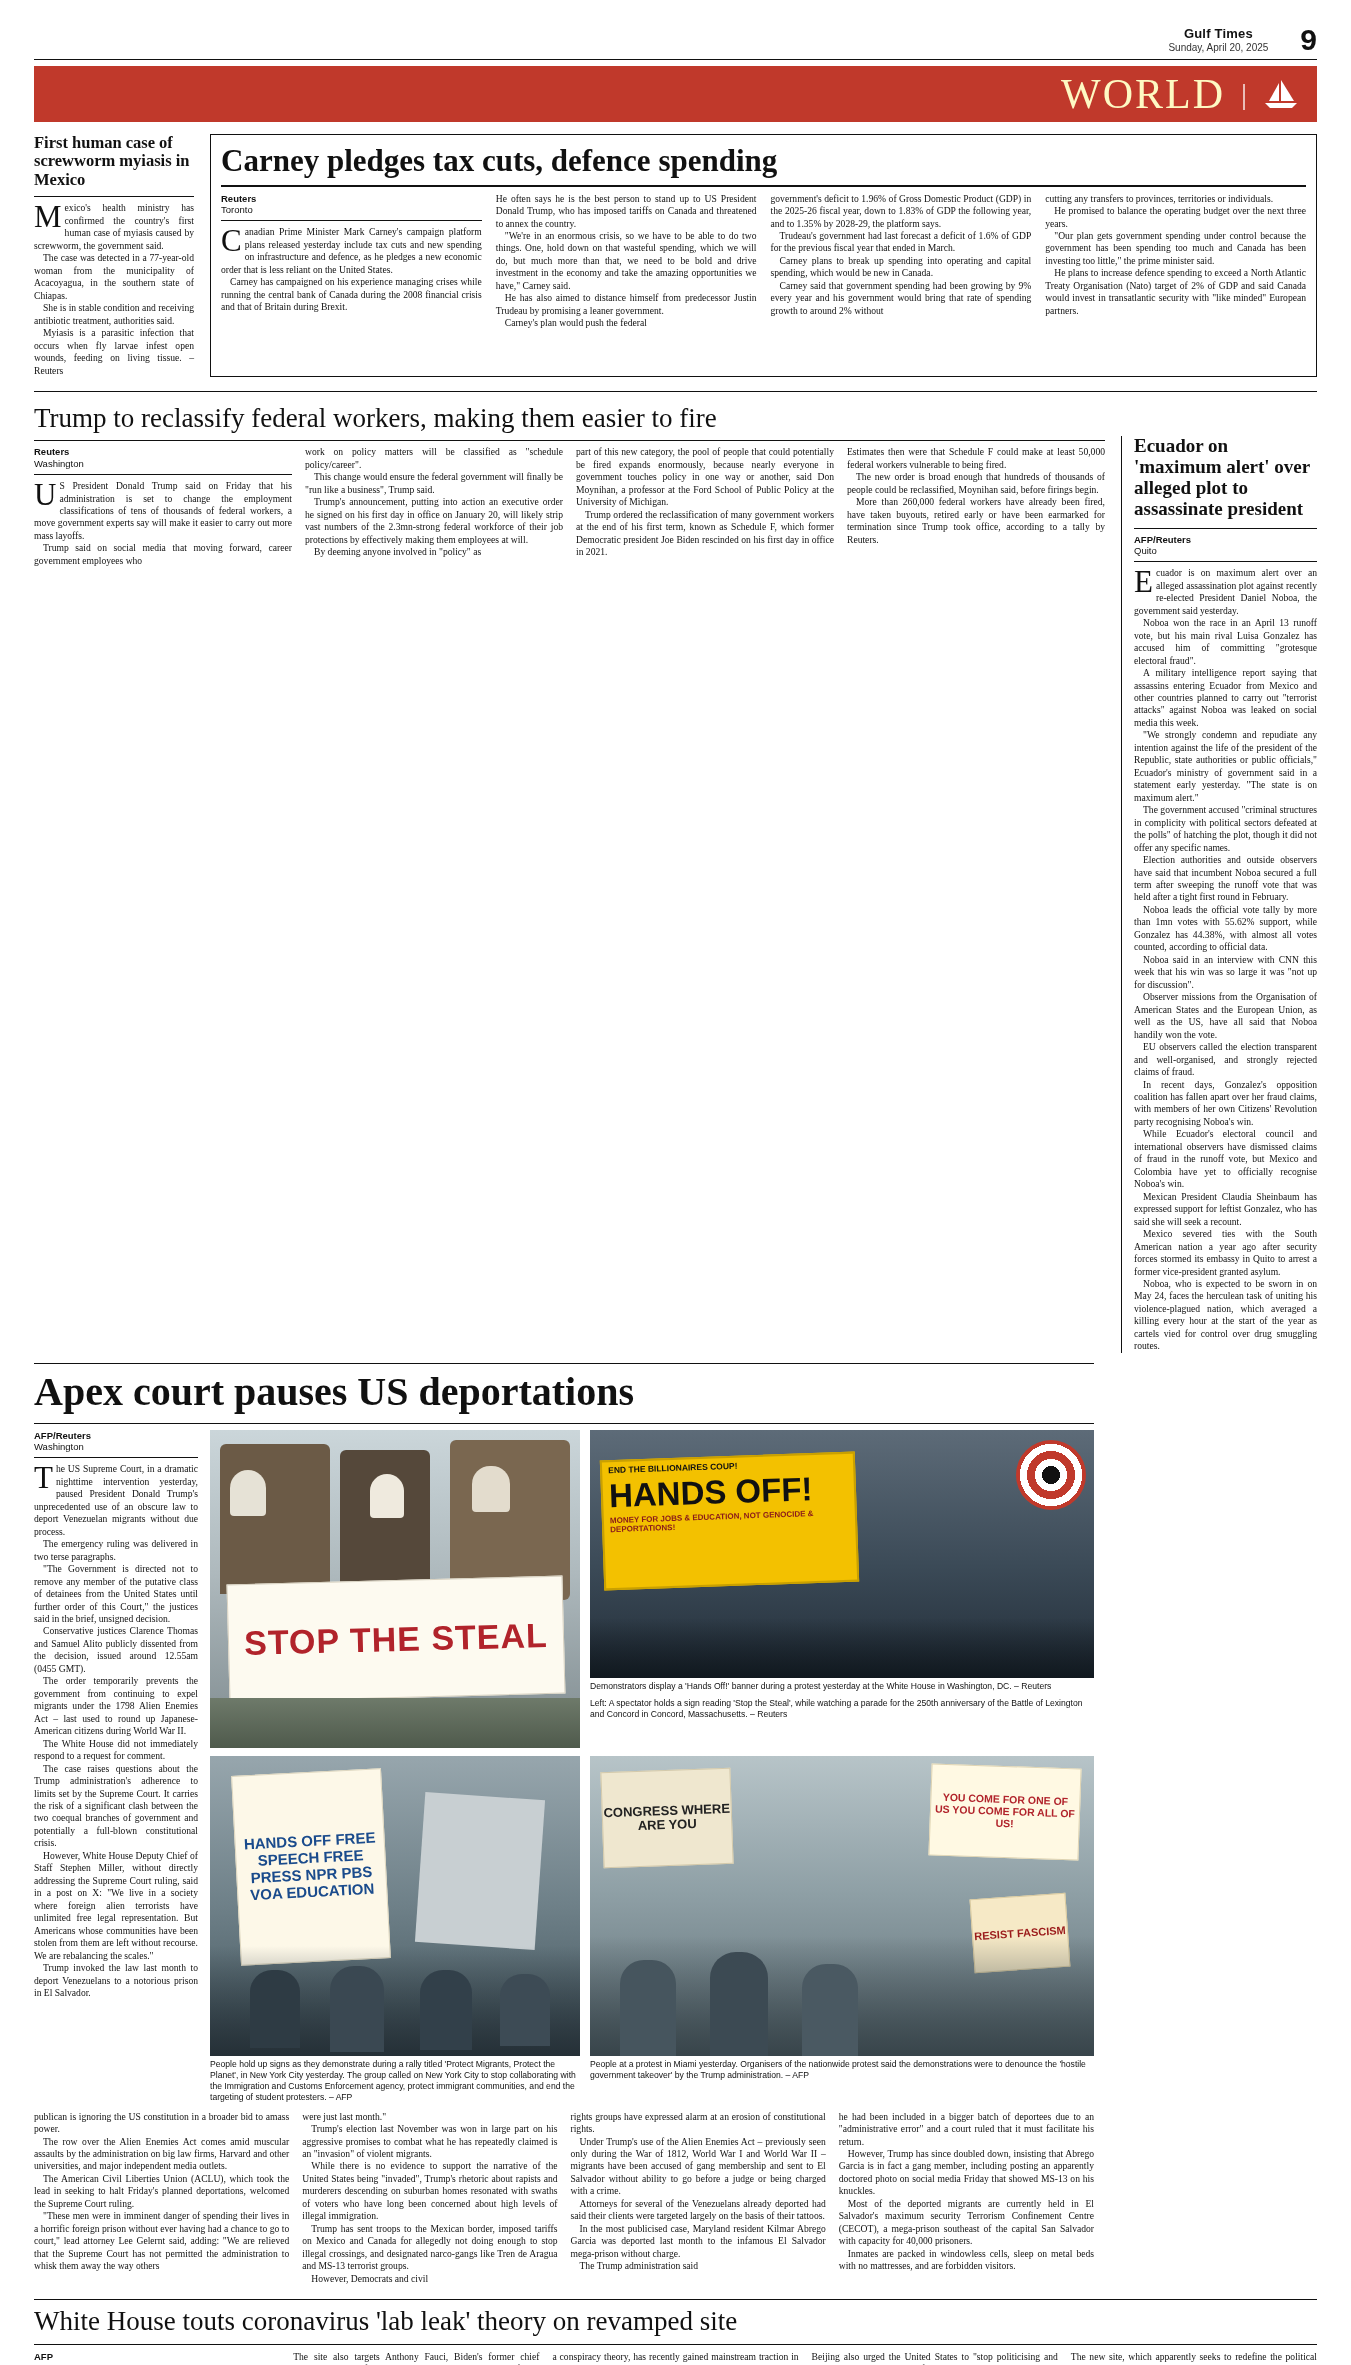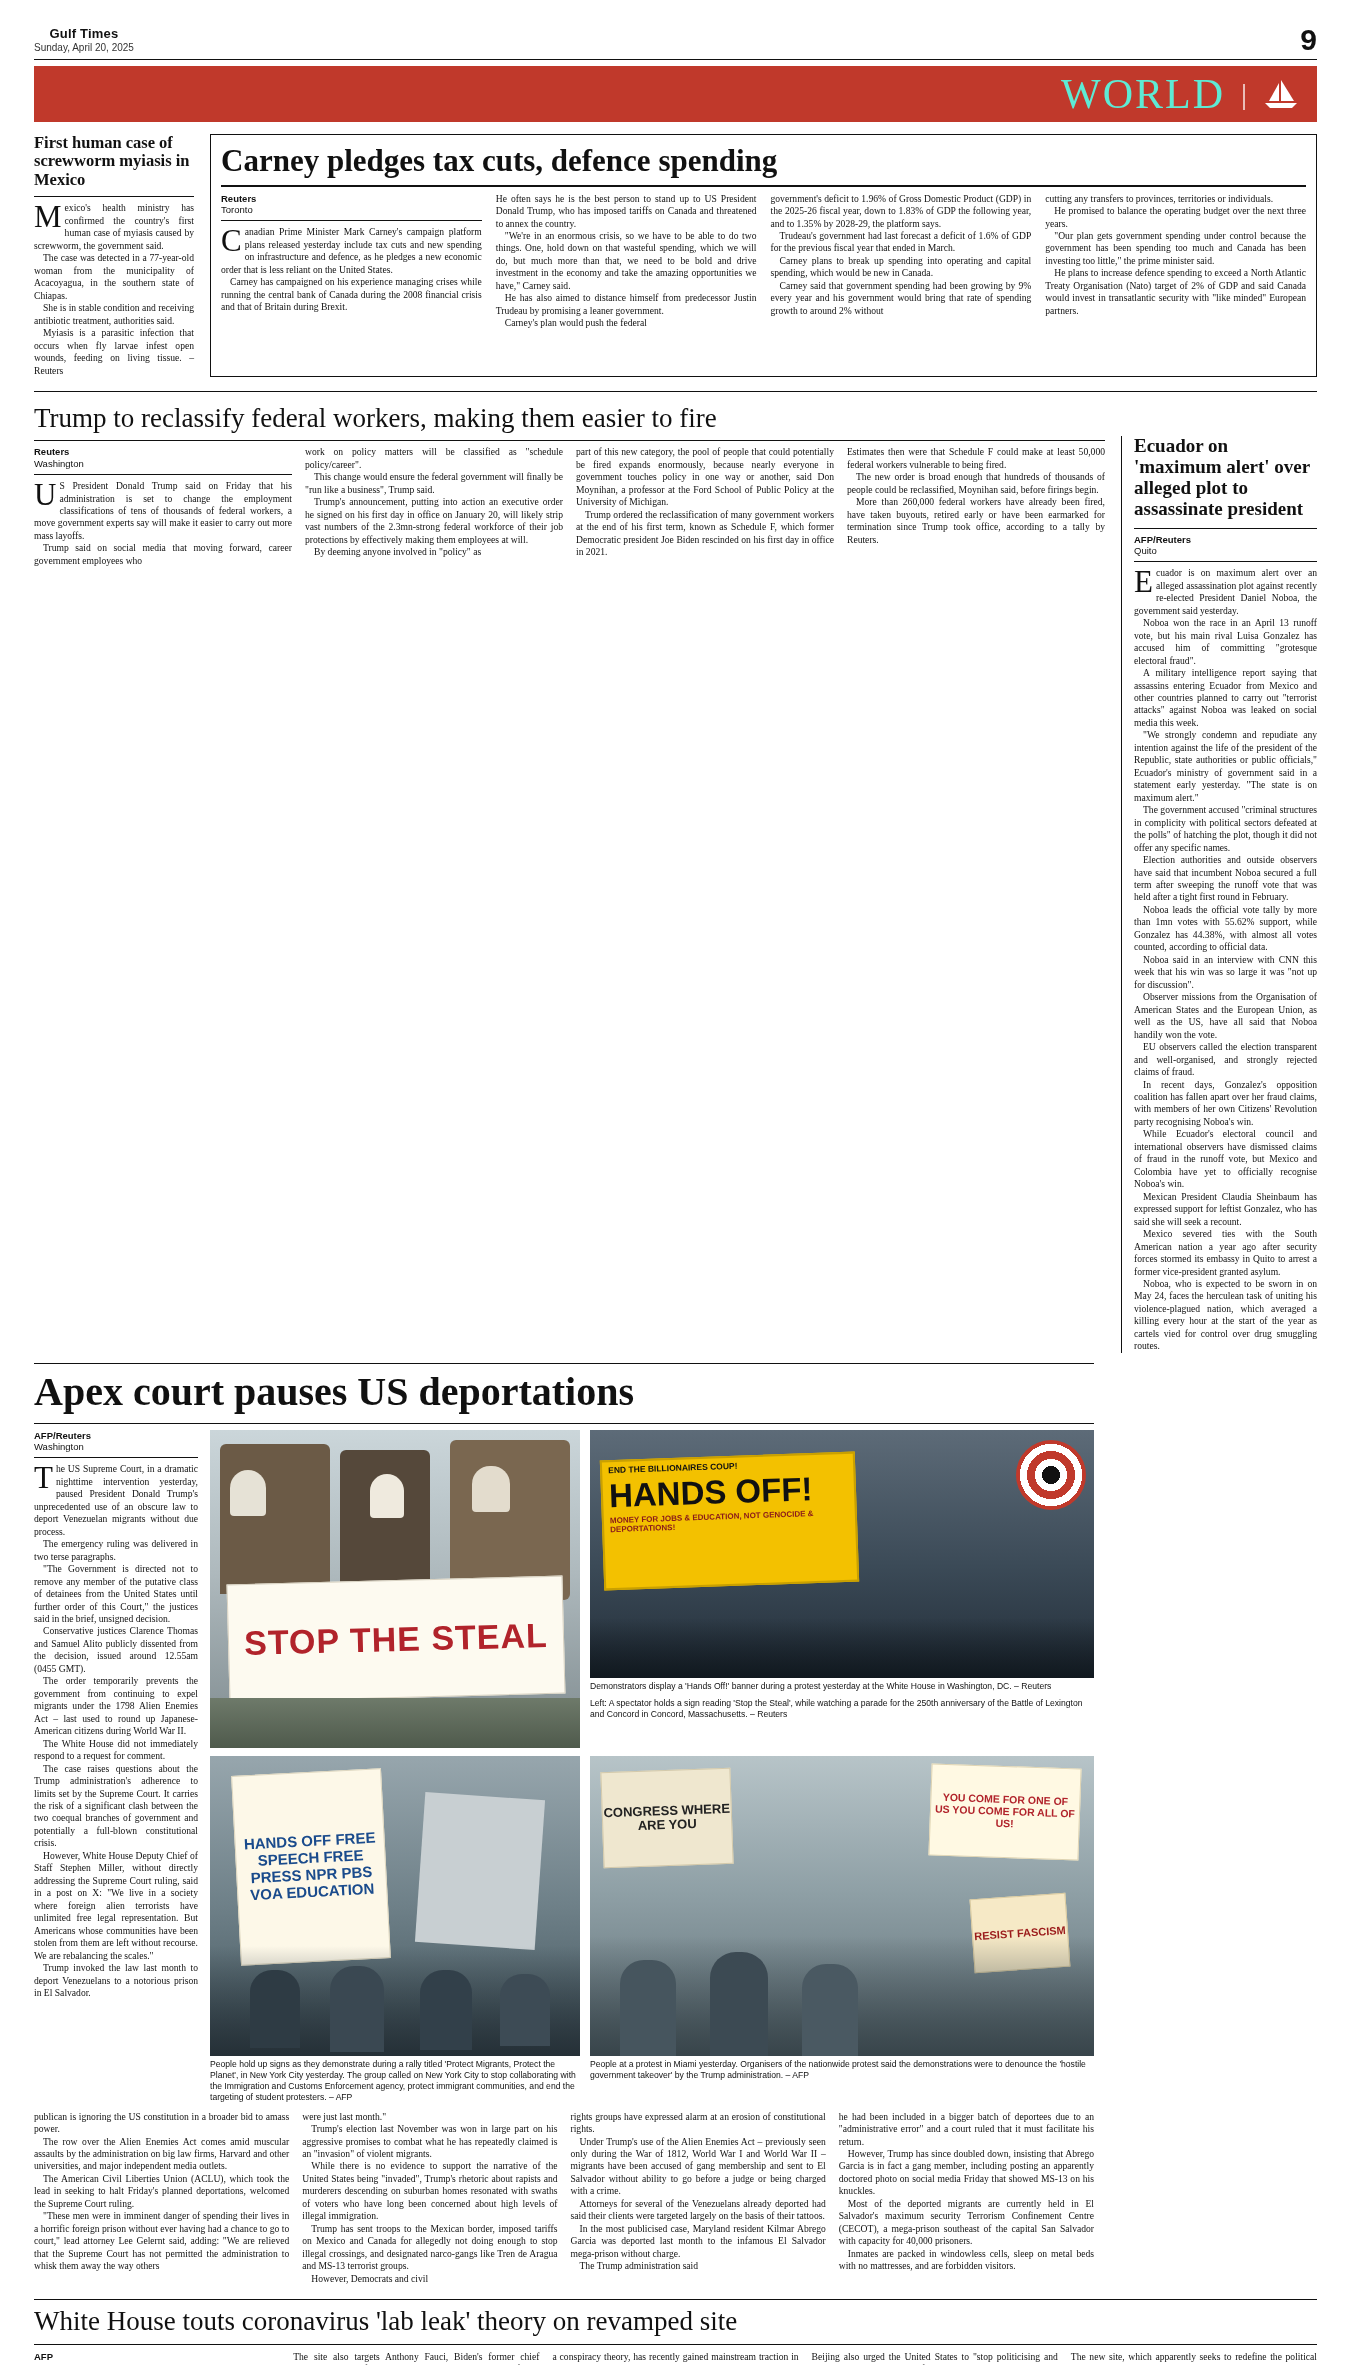--- a/index.html
+++ b/index.html
@@ -6,28 +6,28 @@
   html, body { margin:0; padding:0; }
   body {
     width:1351px;
     background:#ffffff;
     font-family:"Liberation Serif", serif;
     color:#111;
   }
   .page { width:1351px; min-height:2365px; padding:26px 34px 20px 34px; position:relative; }
 
   
-  .masthead { display:flex; align-items:flex-end; justify-content:space-between; gap:14px; padding-bottom:4px; }
+  .masthead { display:flex; align-items:flex-end; justify-content:flex-end; gap:14px; padding-bottom:4px; }
   .mast-center { text-align:center; line-height:1.15; }
   .mast-title { font-family:"Liberation Sans", sans-serif; font-size:13px; font-weight:bold; letter-spacing:.2px; }
   .mast-date { font-family:"Liberation Sans", sans-serif; font-size:10px; color:#333; }
   .mast-page { font-family:"Liberation Sans", sans-serif; font-size:30px; font-weight:bold; margin-left:18px; line-height:.9; }
 
   .redbar { height:56px; background:#c0392b; margin-top:6px; display:flex; align-items:center; justify-content:flex-end; padding-right:16px; }
-  .redbar .world { color:#5eead4; font-family:"Liberation Serif", serif; font-size:42px; letter-spacing:2px; }
+  .redbar .world { color:#fef9c3; font-family:"Liberation Serif", serif; font-size:42px; letter-spacing:2px; }
   .redbar .sep { color:#fff; font-size:30px; margin:0 14px 0 16px; opacity:.85; }
   .redbar .boat { width:40px; height:34px; position:relative; }
 
   
   .hl { font-family:"Liberation Serif", serif; font-weight:normal; color:#111; line-height:1.02; }
   .byline { font-family:"Liberation Sans", sans-serif; font-size:9.5px; font-weight:bold; line-height:1.25; }
   .byline .place { font-weight:normal; }
   p.body { font-size:9.6px; line-height:1.30; text-align:justify; margin:0 0 0 0; text-indent:0; }
   p.body + p.body { text-indent:9px; }
   .dropcap::first-letter {

